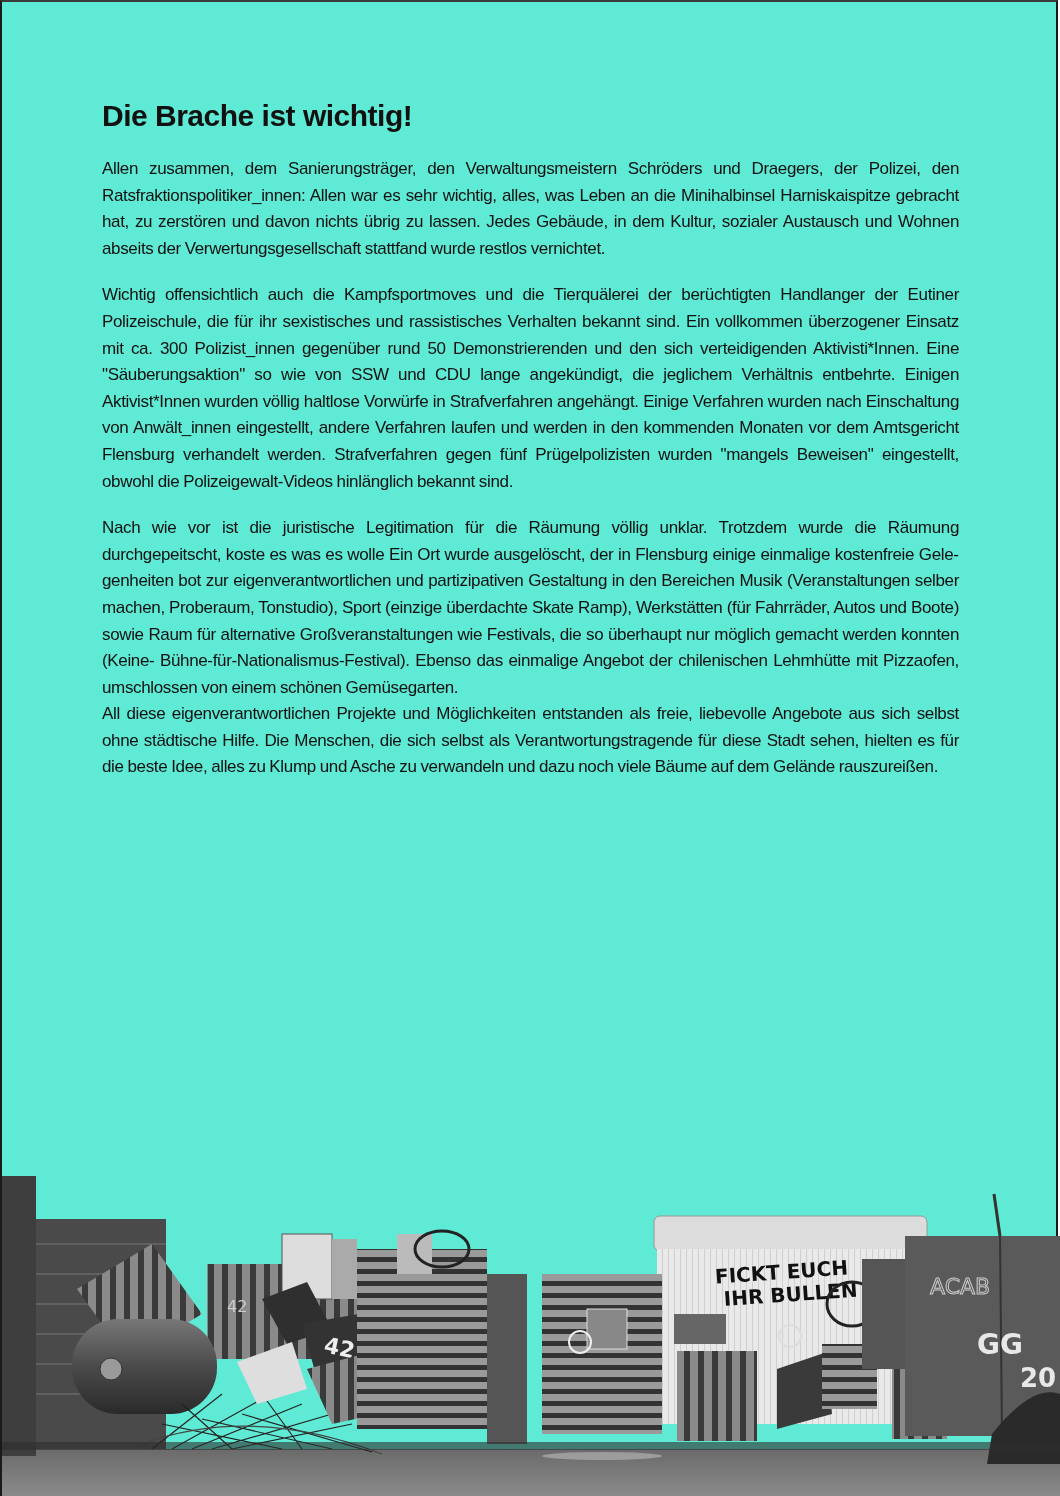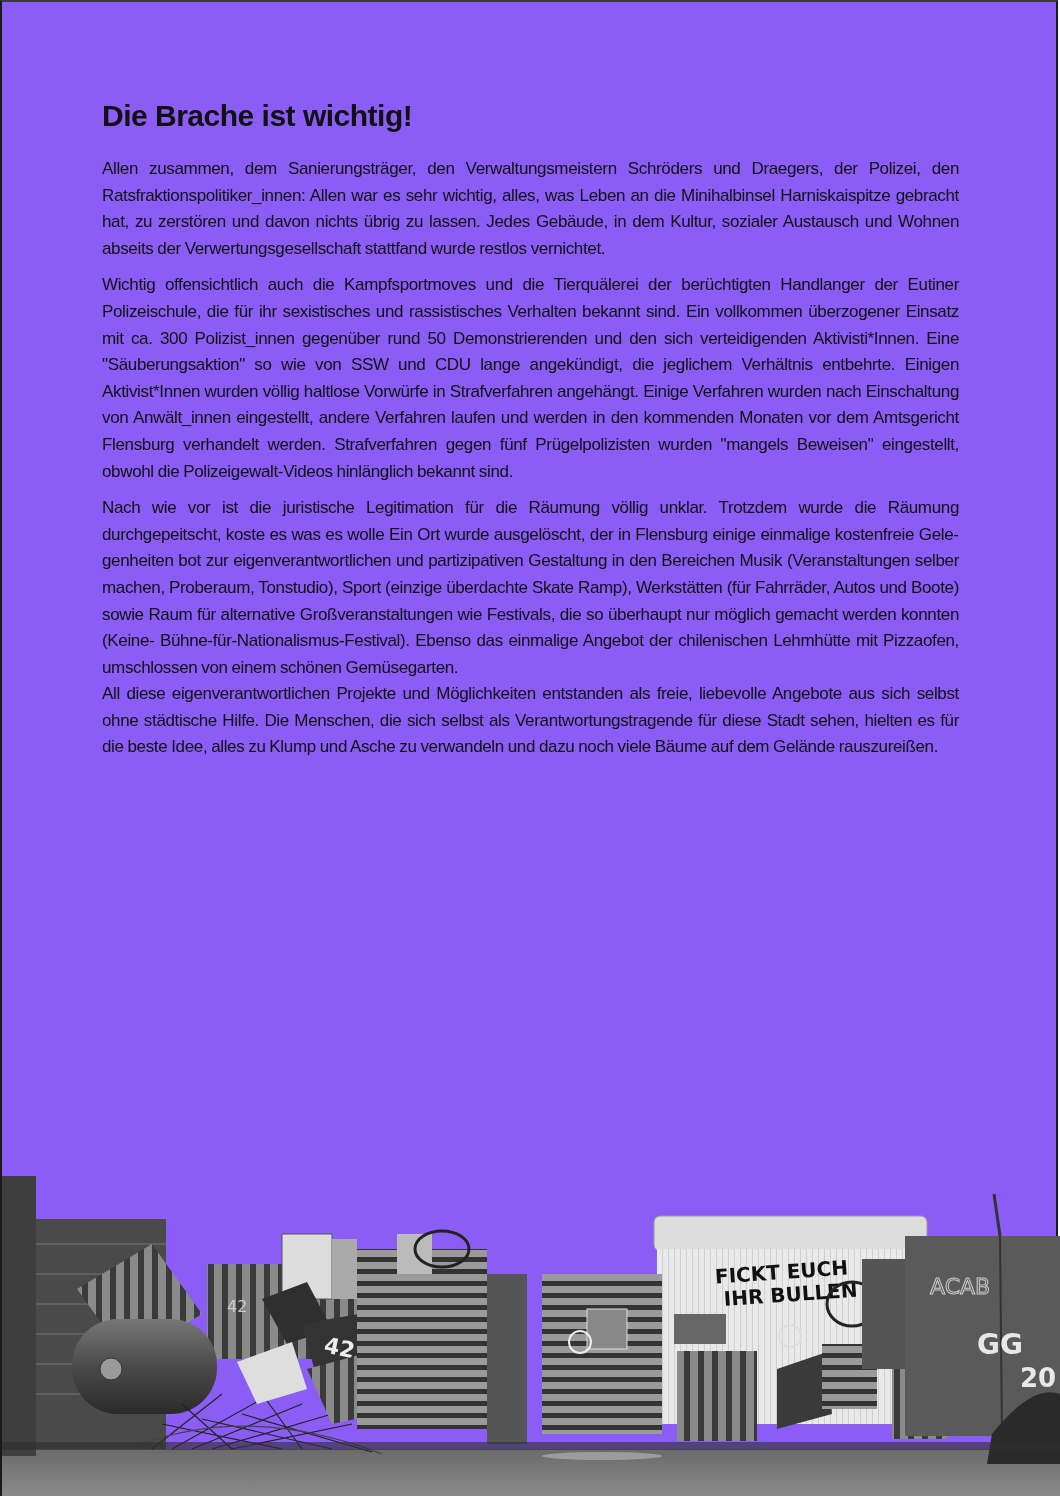--- a/index.html
+++ b/index.html
@@ -1,36 +1,36 @@
 <!DOCTYPE html>
 <html><head>
   <meta charset="utf-8">
   <style>
     html, body { margin: 0; padding: 0; background: #ffffff; }
     body { width: 1060px; height: 1496px; position: relative; overflow: hidden; }
     .page {
       position: absolute; left: 0; top: 0; width: 1058px; height: 1496px;
       border-top: 2px solid #3a3a3a; border-left: 2px solid #1a1a1a; border-right: 2px solid #1a1a1a;
-      box-sizing: border-box; background: #8b5cf6;
+      box-sizing: border-box; background: #5eead4;
     }
     .content {
       position: absolute; left: 100px; top: 96px; width: 857px;
       color: #111;
       font-family: "Liberation Sans", "DejaVu Sans", sans-serif;
     }
     h1 {
       margin: 0 0 22px 0; font-size: 30px; font-weight: bold; letter-spacing: -0.5px;
       line-height: 36px;
     }
     p {
       margin: 0; font-size: 17px; line-height: 26.6px; text-align: justify;
       letter-spacing: -0.35px; word-spacing: -0.5px;
       font-stretch: condensed;
     }
-    p.gap { margin-top: 10px; }
+    p.gap { margin-top: 20px; }
     .photo {
       position: absolute; left: 0; top: 1162px; width: 1060px; height: 334px;
     }
     .photo svg { display: block; }
   </style>
 </head>
 <body>
 
 <div class="page">
   <div class="content">

